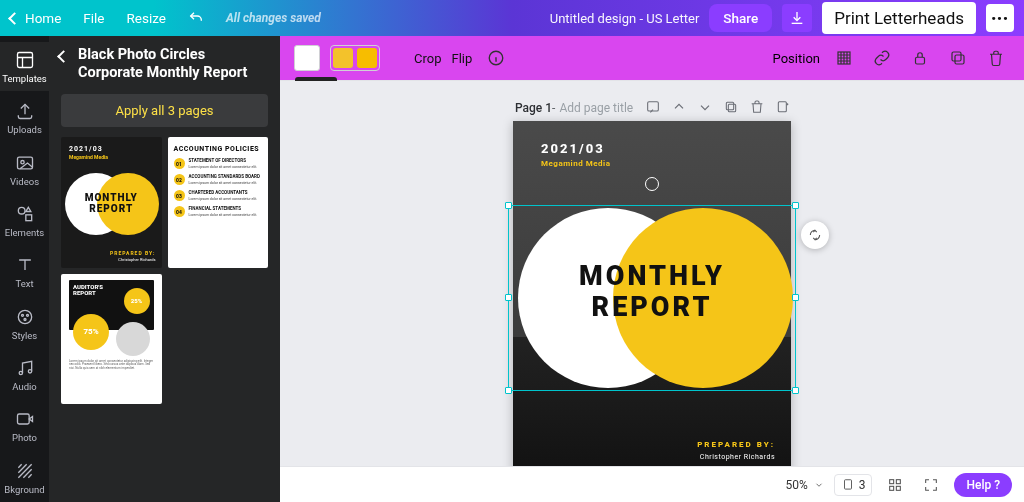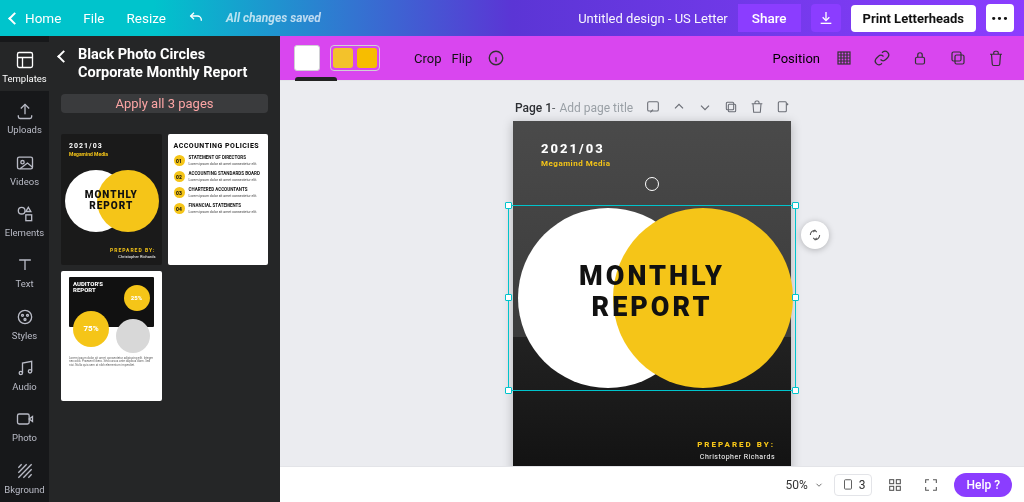--- a/index.html
+++ b/index.html
@@ -24,42 +24,42 @@
   
   .top-bar{height:var(--top-bar-h);background:var(--top-grad);display:flex;align-items:center;color:#fff;font-size:13.5px;padding:0 10px;gap:6px;}
   .top-bar .tb-left{display:flex;align-items:center;gap:22px;}
   .top-bar .tb-right{margin-left:auto;display:flex;align-items:center;gap:10px;}
   .home-btn{display:flex;align-items:center;gap:6px;cursor:pointer;}
   .chev{width:9px;height:9px;border-left:2px solid #fff;border-bottom:2px solid #fff;transform:rotate(45deg);}
   .tb-item{cursor:pointer;}
   .undo-icon svg{width:16px;height:16px;display:block;}
   .saved{color:rgba(255,255,255,.7);font-style:italic;font-size:12px;font-weight:bold;}
   .design-name{color:rgba(255,255,255,.95);font-size:13px;}
-  .share-btn{background:var(--accent-purple);padding:6px 14px;border-radius:0;font-weight:500;cursor:pointer;}
+  .share-btn{background:var(--accent-purple);padding:6px 14px;border-radius:8px;font-weight:500;cursor:pointer;}
   .dl-btn{background:var(--accent-purple);width:30px;height:28px;border-radius:4px;display:flex;align-items:center;justify-content:center;cursor:pointer;}
   .dl-btn svg{width:16px;height:16px;}
-  .print-btn{background:#fff;color:#111;padding:6px 12px;border-radius:4px;font-size:13px;font-weight:700;cursor:pointer;}
+  .print-btn{background:#fff;color:#111;padding:6px 12px;border-radius:4px;font-size:17px;font-weight:400;cursor:pointer;}
   .more-btn{background:#fff;color:#111;width:28px;height:28px;border-radius:4px;display:flex;align-items:center;justify-content:center;cursor:pointer;font-weight:700;letter-spacing:1px;}
 
   
   .main{flex:1;display:flex;min-height:0;}
 
   
   .left-rail{width:var(--left-rail-w);background:var(--darker);display:flex;flex-direction:column;align-items:center;padding-top:6px;gap:2px;}
   .rail-item{width:100%;display:flex;flex-direction:column;align-items:center;justify-content:center;color:#b9bbc6;font-size:9.5px;gap:4px;height:54px;cursor:pointer;text-align:center;}
   .rail-item.active{background:#252627;color:#fff;}
   .rail-item svg{width:20px;height:20px;}
   .rail-item span{line-height:1;}
 
   
   .side-panel{width:var(--side-panel-w);background:var(--panel);color:#fff;display:flex;flex-direction:column;position:relative;}
   .panel-header{display:flex;align-items:flex-start;gap:10px;padding:10px 14px 8px 10px;}
   .back-chev{width:9px;height:9px;border-left:2px solid #fff;border-bottom:2px solid #fff;transform:rotate(45deg);margin-top:6px;cursor:pointer;flex:0 0 auto;}
   .tmpl-title{font-size:14.5px;font-weight:700;line-height:1.25;}
-  .apply-btn{margin:4px 12px 21px 12px;background:#3a3b3d;color:#fca5a5;border-radius:4px;text-align:center;font-size:13px;padding:2px 0;cursor:pointer;}
+  .apply-btn{margin:4px 12px 10px 12px;background:#3a3b3d;color:#fde047;border-radius:4px;text-align:center;font-size:13px;padding:9px 0;cursor:pointer;}
   .thumbs{padding:0 12px;display:flex;flex-wrap:wrap;gap:6px;}
   .thumb{width:calc(50% - 3px);aspect-ratio:.77;background:#fff;border-radius:2px;overflow:hidden;cursor:pointer;position:relative;}
   
   .collapse-handle{position:absolute;right:-12px;top:50%;transform:translateY(-50%);width:12px;height:60px;background:#252627;border-radius:0 6px 6px 0;display:flex;align-items:center;justify-content:center;cursor:pointer;}
   .collapse-handle::before{content:"";width:6px;height:6px;border-left:2px solid #9aa;border-bottom:2px solid #9aa;transform:rotate(45deg);}
 
   
   .workspace{flex:1;display:flex;flex-direction:column;min-width:0;}
   .context-bar{height:var(--context-bar-h);background:#d946ef;border-bottom:1px solid var(--border);display:flex;align-items:center;padding:0 14px;gap:10px;position:relative;}
   .swatch{width:26px;height:26px;border-radius:3px;border:1px solid #d0d0d4;cursor:pointer;}

